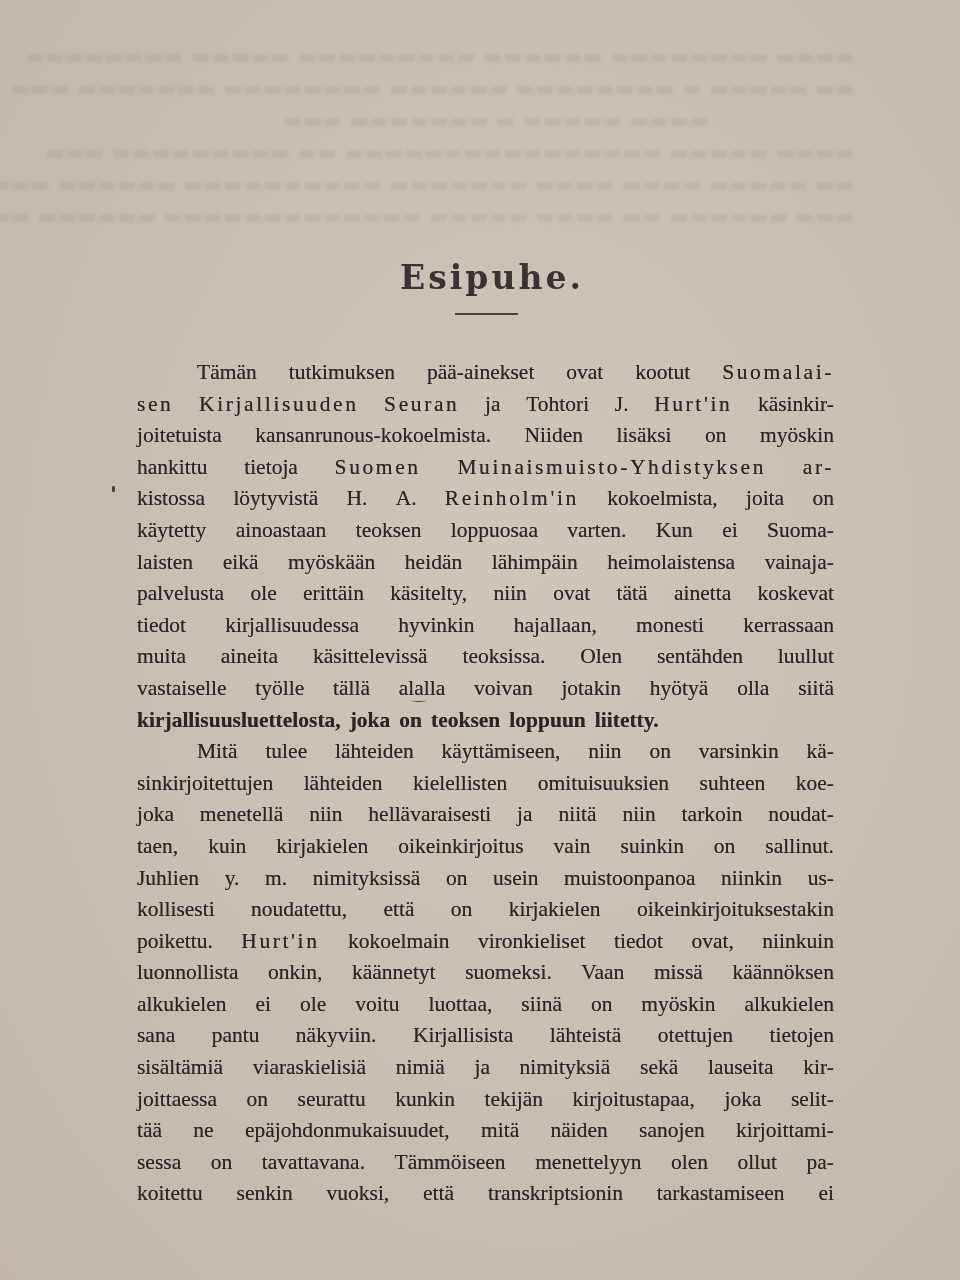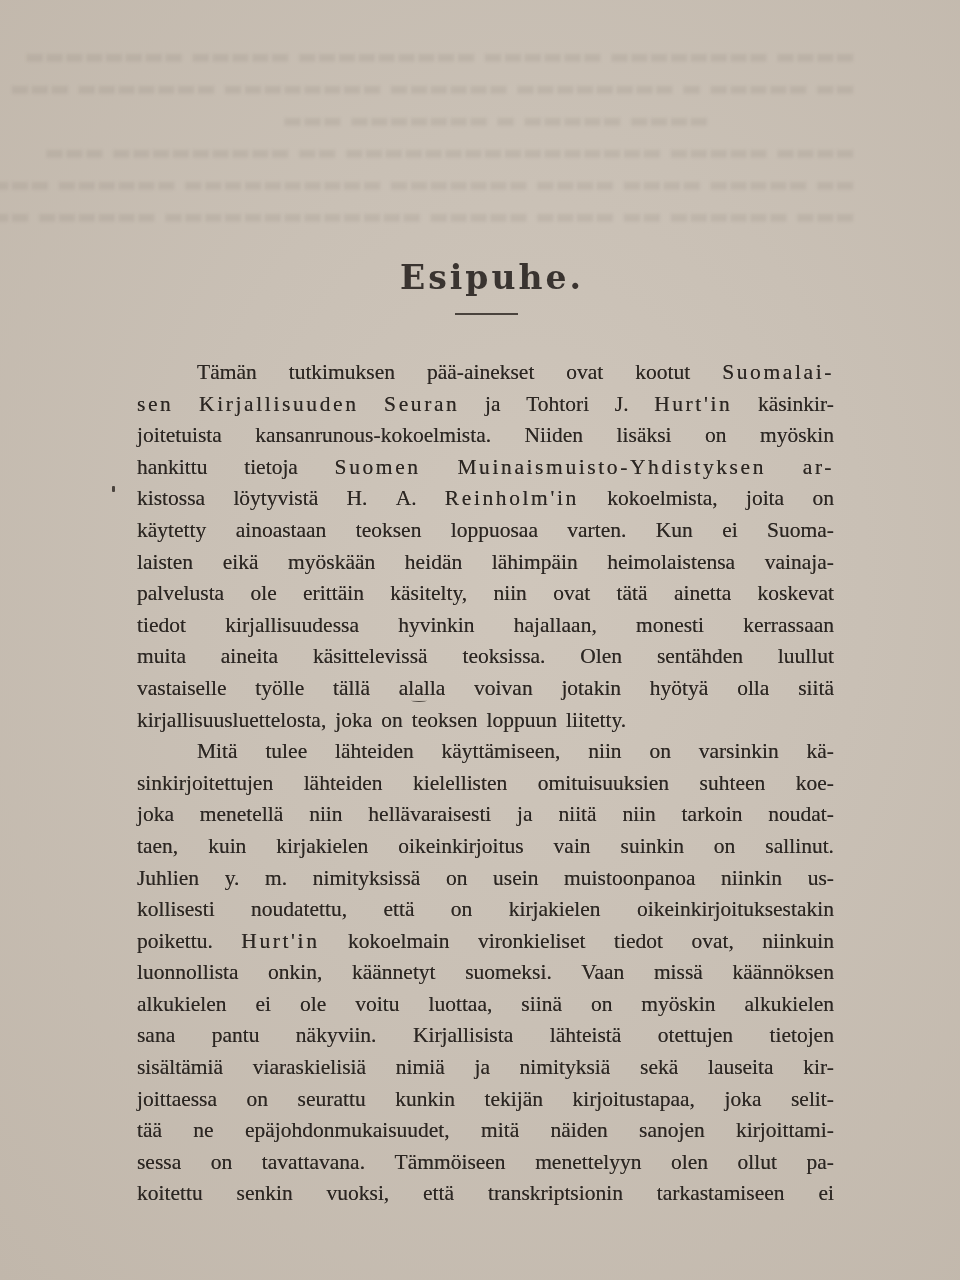--- a/index.html
+++ b/index.html
@@ -82,20 +82,21 @@
       text-align: justify;
       text-align-last: justify;
       white-space: nowrap;
       display: flex;
       justify-content: space-between;
       align-items: flex-end;
     }
     .line.last {
       justify-content: flex-start;
       gap: 9px;
+      font-weight: bold;
     }
     .line.indent {
       padding-left: 60px;
     }
     .w { display: inline-block; }
     .sp { letter-spacing: 2.6px; }
     .underline-mark {
       position: absolute;
       left: 411px;
       top: 699px;

